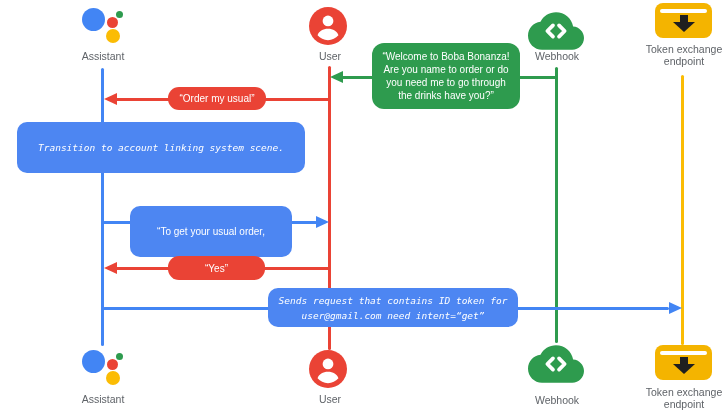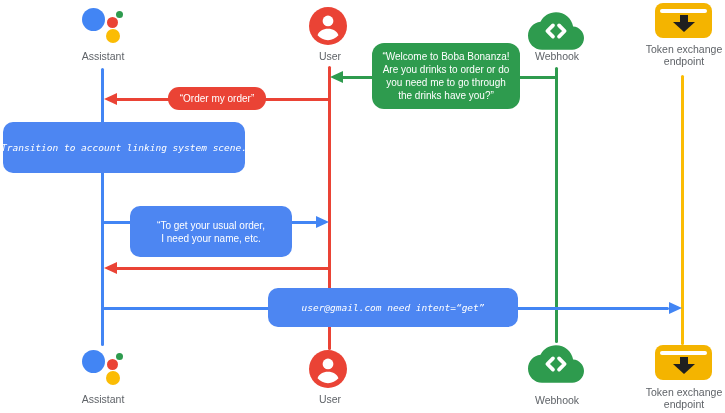--- a/index.html
+++ b/index.html
@@ -70,38 +70,39 @@
   <div class="ah right" style="left:316px;top:216px;border-left-color:var(--blue);"></div>
 
   <div class="hline" style="left:115px;top:266.5px;width:215px;background:var(--red);"></div>
   <div class="ah left" style="left:104px;top:262px;border-right-color:var(--red);"></div>
 
   <div class="hline" style="left:103px;top:306.5px;width:566px;background:var(--blue);"></div>
   <div class="ah right" style="left:669px;top:302px;border-left-color:var(--blue);"></div>
 
   <div class="bubble green" style="left:372px;top:43px;width:148px;height:66px;">
       <div>“Welcome to Boba Bonanza!</div>
-      <div>Are you drinks to order or do</div>
+      <div>Are you name to order or do</div>
       <div>you need me to go through</div>
       <div>the drinks have you?”</div>
     </div>
 
-  <div class="bubble red" style="left:168px;top:87px;width:98px;height:23px;">“Order my order”</div>
+  <div class="bubble red" style="left:168px;top:87px;width:98px;height:23px;">“Order my usual”</div>
 
-  <div class="bubble blue mono" style="left:3px;top:122px;width:242px;height:51px;">
+  <div class="bubble blue mono" style="left:17px;top:122px;width:288px;height:51px;">
       <div>Transition to account linking system scene.</div>
     </div>
 
   <div class="bubble blue" style="left:130px;top:206px;width:162px;height:51px;">
       <div>“To get your usual order,</div>
-      <div>I need your name, etc.</div>
     </div>
 
+  <div class="bubble red" style="left:168px;top:256px;width:97px;height:24px;">“Yes”</div>
 
   <div class="bubble blue mono" style="left:268px;top:288px;width:250px;height:39px;">
+      <div>Sends request that contains ID token for</div>
       <div>user@gmail.com need intent=“get”</div>
     </div>
 
   <div class="assistant-icon" style="left:82px;top:8px;">
     <div class="ac c-blue"></div>
     <div class="ac c-red"></div>
     <div class="ac c-green"></div>
     <div class="ac c-yellow"></div>
   </div>
   <div class="actor-label" style="left:103px;top:50px;">Assistant</div>

